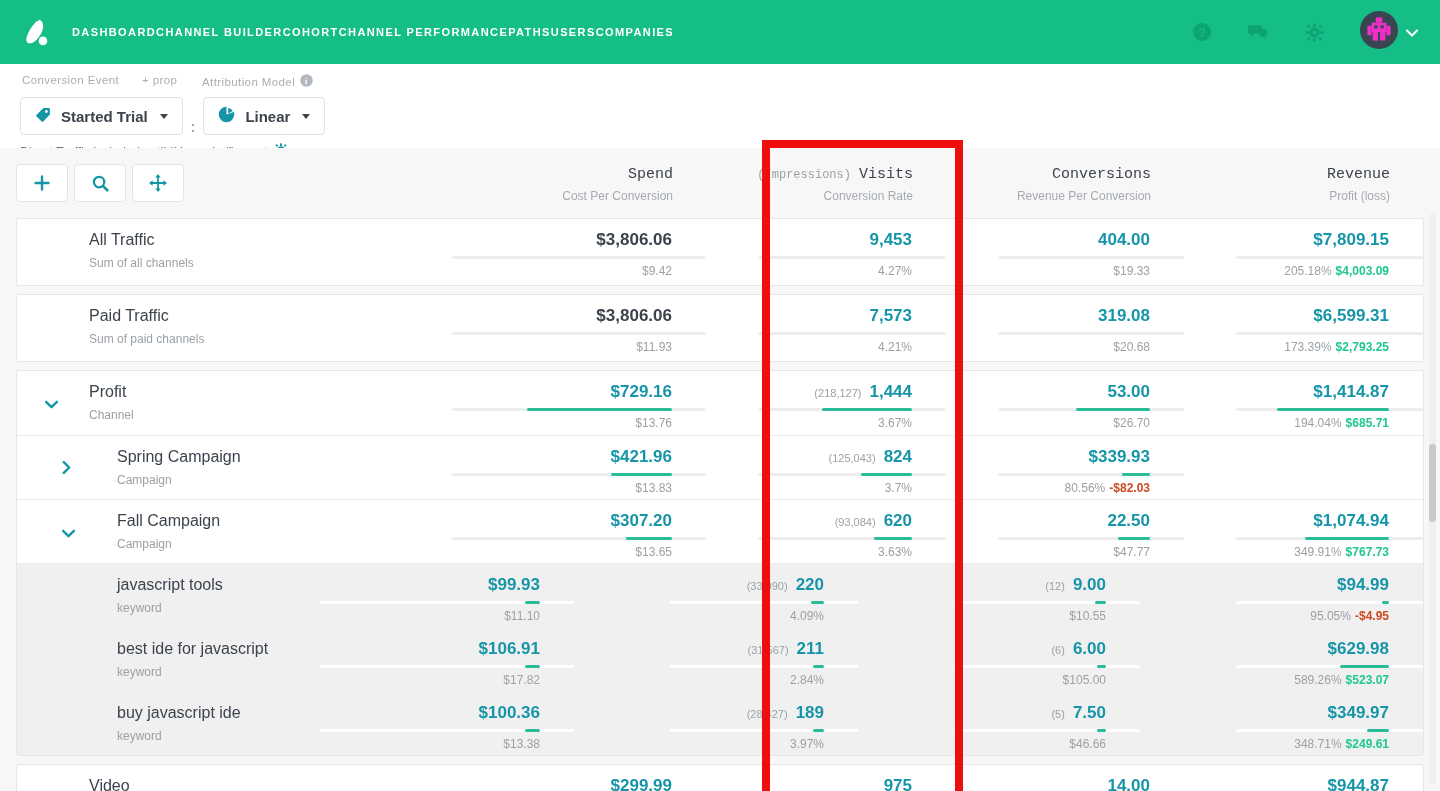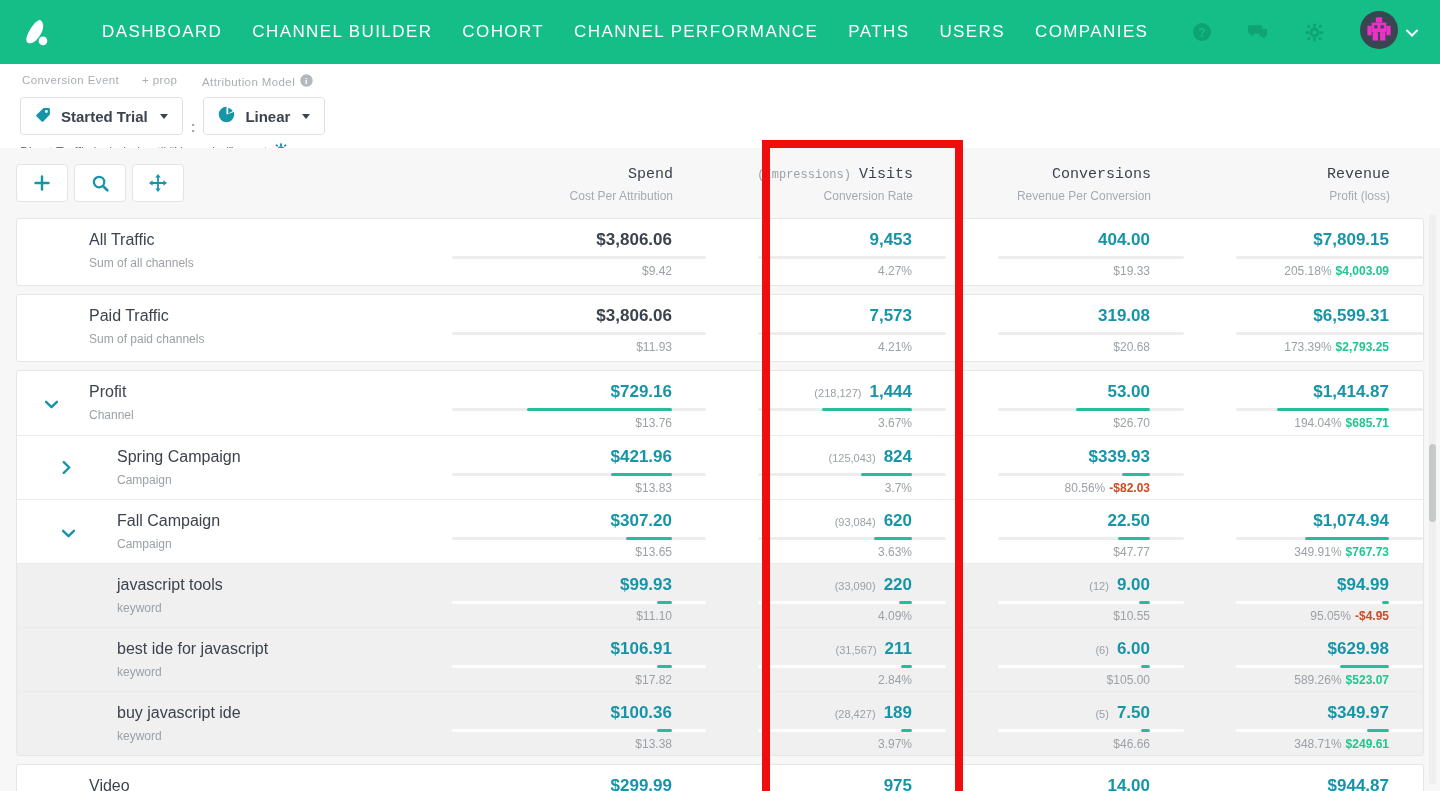--- a/index.html
+++ b/index.html
@@ -4,21 +4,21 @@
 <style>
   * { margin:0; padding:0; box-sizing:border-box; }
   html,body { width:1440px; height:791px; overflow:hidden; }
   body { font-family:"Liberation Sans","DejaVu Sans",sans-serif; background:#f7f7f8; }
   #app { position:relative; width:1440px; height:791px; overflow:hidden; }
 
   
   .nav { height:64px; background:#15bd87; display:flex; align-items:center; padding:0 22px 0 20px; }
   .logo { width:30px; height:30px; margin-right:22px; cursor:pointer; }
   .nav-items { display:flex; align-items:center; }
-  .nav-item { color:#fff; font-size:17px; font-weight:400; letter-spacing:1.4px; margin-left:30px; cursor:pointer; white-space:nowrap; }
+  .nav-item { color:#fff; font-size:11px; font-weight:700; letter-spacing:1.4px; cursor:pointer; white-space:nowrap; }
   .nav-right { margin-left:auto; display:flex; align-items:center; gap:36px; }
   .nav-ico { width:20px; height:20px; display:inline-flex; align-items:center; justify-content:center; cursor:pointer; }
   .avatar-wrap { display:flex; align-items:center; gap:8px; cursor:pointer; }
 
   
   .filterbar { height:84px; background:#fff; display:flex; justify-content:space-between; padding:10px 10px 0 20px; }
   .f-left { position:relative; }
   .f-labels { position:relative; height:16px; font-size:11.5px; letter-spacing:.4px; color:#a9aeb3; }
   .lab-ce { position:absolute; left:2px; top:0; }
   .lab-prop { position:absolute; left:122px; top:0; cursor:pointer; }
@@ -43,21 +43,21 @@
   .tool-btn { width:52px; height:38px; background:#fff; border:1px solid #e2e4e5; border-radius:4px; display:flex; align-items:center; justify-content:center; cursor:pointer; }
   .hcell { text-align:right; padding-right:34px; padding-top:2px; }
   .ht { font-size:15px; color:#3c434d; white-space:nowrap;font-family:Liberation Mono, monospace; }
   .ht .hpre { font-size:12px; color:#9ba1a6; margin-right:8px; }
   .hs { font-size:12px; color:#a6abb0; margin-top:6px; }
 
   .card { background:#fff; border:1px solid #e4e6e7; border-radius:3px; margin-bottom:8px; }
   .row { position:relative; height:64px; cursor:pointer; }
   .card.single .row { height:66px; }
   .row + .row { border-top:1px solid #eaebec; }
-  .row.gray { background:#f0f0f1; }
+  .row.gray { background:#f0f0f1;gap:44px; }
 
   .namecell { position:relative; padding:12px 0 0 72px; }
   .lvl1 .namecell, .lvl2 .namecell { padding-left:100px; }
   .title { font-size:16px; font-weight:500; color:#3c434d; }
   .rowsub { font-size:12px; color:#9ba1a6; margin-top:7px; }
   .chev { position:absolute; left:28px; top:24px; }
   .lvl1 .chev { left:45px; }
 
   .cell { padding-top:11px; }
   .val { text-align:right; margin-right:34px; font-size:17px; font-weight:600; color:#1795a8; white-space:nowrap; }
@@ -245,21 +245,21 @@
                 <polygon points="10,0 13,4 7,4"></polygon>
                 <polygon points="10,20 13,16 7,16"></polygon>
                 <polygon points="0,10 4,7 4,13"></polygon>
                 <polygon points="20,10 16,7 16,13"></polygon>
               </g>
           </svg>
         </button>
       </div>
       <div class="hcell">
         <div class="ht">Spend</div>
-        <div class="hs">Cost Per Attribution</div>
+        <div class="hs">Cost Per Conversion</div>
       </div>
       <div class="hcell">
         <div class="ht"><span class="hpre">(Impressions)</span><span>Visits</span></div>
         <div class="hs">Conversion Rate</div>
       </div>
       <div class="hcell">
         <div class="ht">Conversions</div>
         <div class="hs">Revenue Per Conversion</div>
       </div>
       <div class="hcell">

